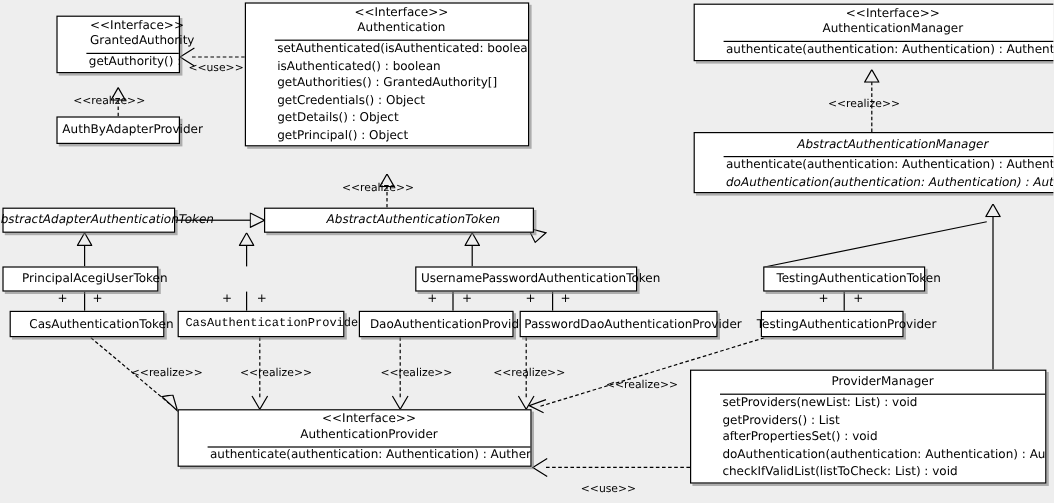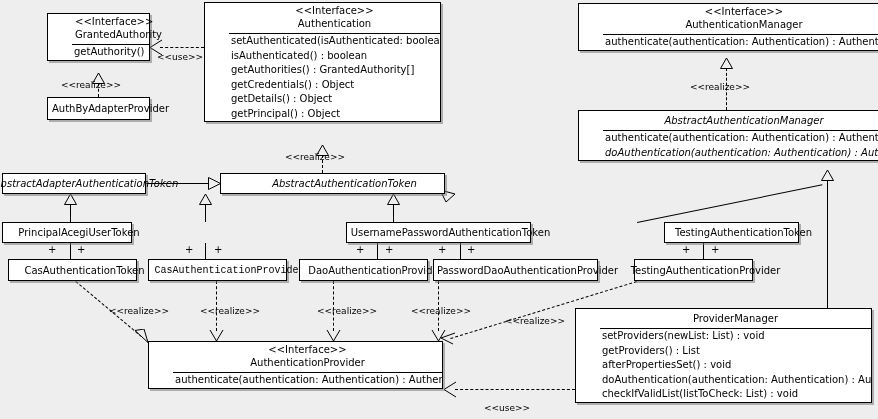--- a/index.html
+++ b/index.html
@@ -342,21 +342,21 @@
 
   <div class="umlbox simple" style="left:2px; top:222px; width:130px; height:21px;">
     <span class="cname">PrincipalAcegiUserToken</span>
   </div>
 
 
   <div class="umlbox simple" style="left:346px; top:222px; width:185px; height:21px;">
     <span class="cname">UsernamePasswordAuthenticationToken</span>
   </div>
 
-  <div class="umlbox simple" style="left:636px; top:222px; width:135px; height:21px;margin-left:28px;">
+  <div class="umlbox simple" style="left:636px; top:222px; width:135px; height:21px;">
     <span class="cname">TestingAuthenticationToken</span>
   </div>
 
   <div class="umlbox simple" style="left:8px; top:259px; width:129px; height:22px;">
     <span class="cname">CasAuthenticationToken</span>
   </div>
 
   <div class="umlbox simple" style="left:148px; top:259px; width:139px; height:22px;font-family:Liberation Mono, monospace;">
     <span class="cname">CasAuthenticationProvider</span>
   </div>

